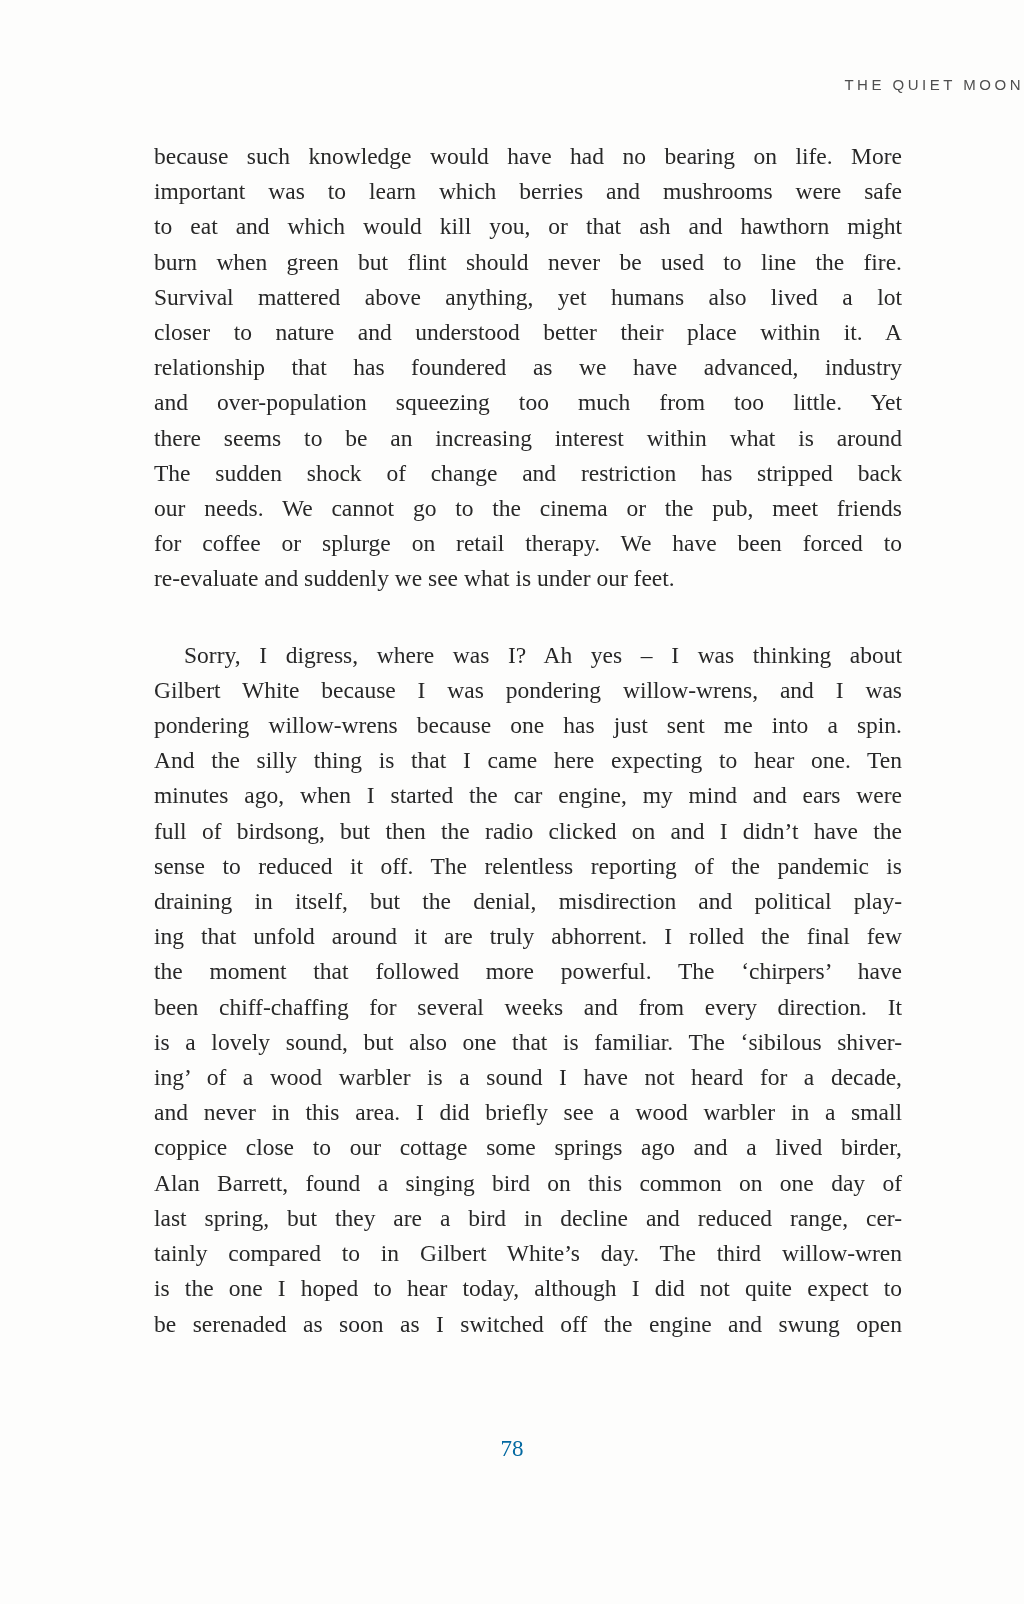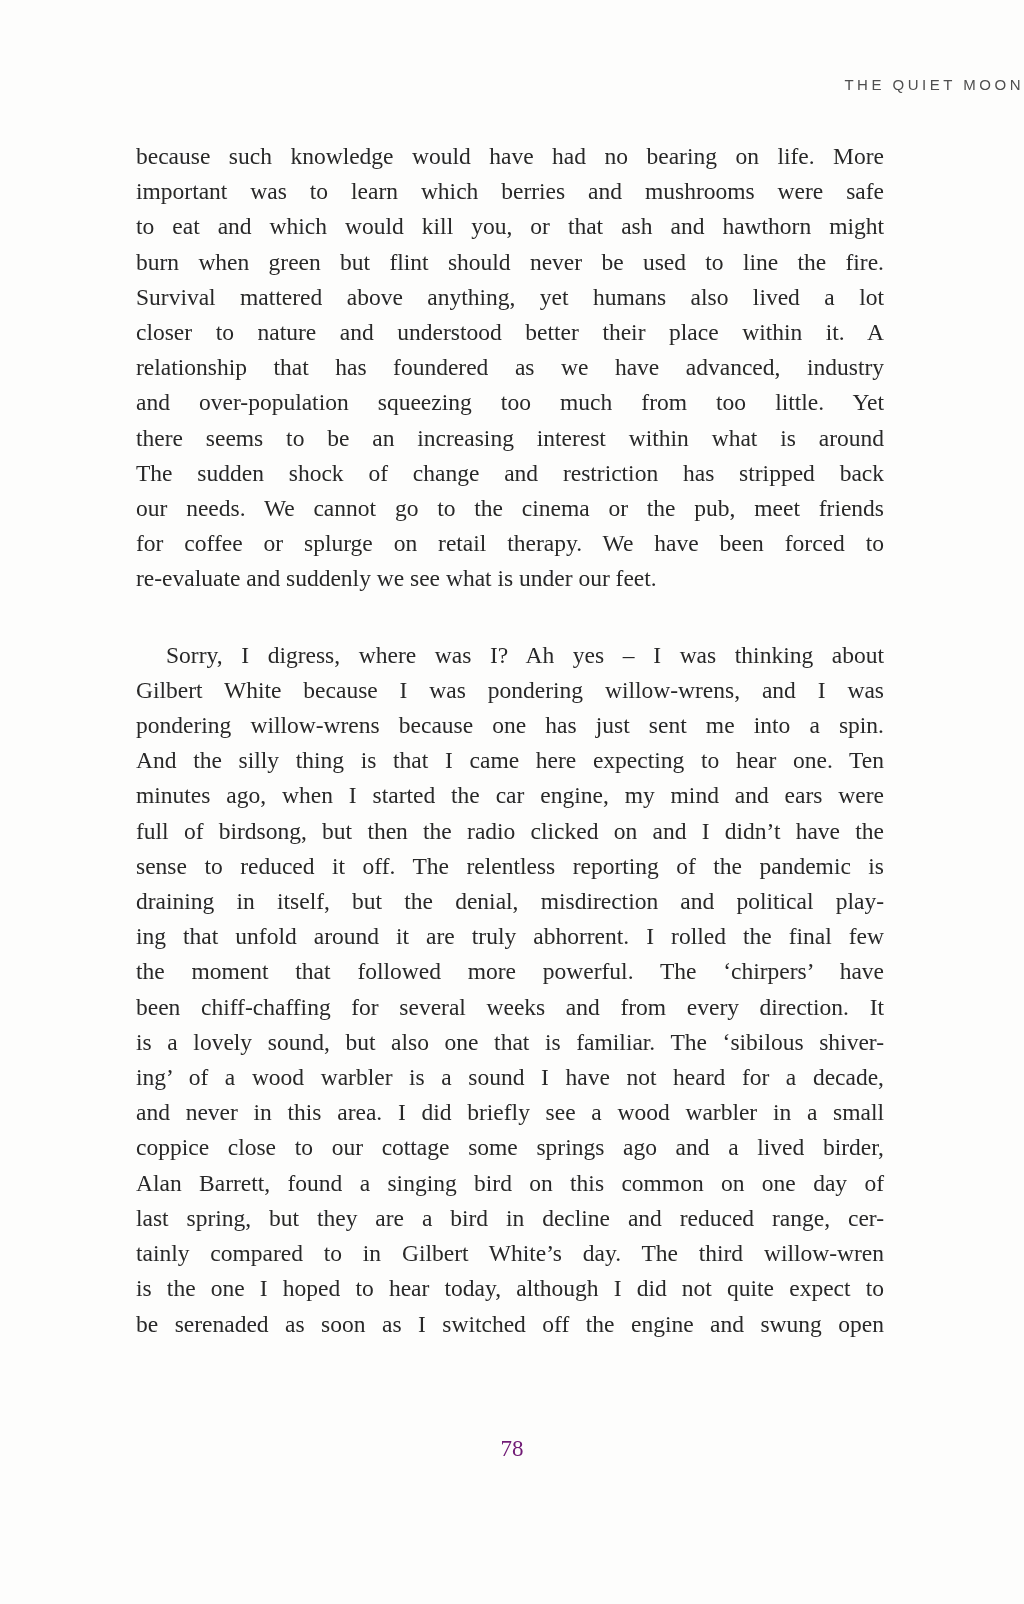--- a/index.html
+++ b/index.html
@@ -22,21 +22,21 @@
     text-align: right;
     font-family: "Liberation Sans", sans-serif;
     font-weight: 400;
     font-size: 15px;
     letter-spacing: 3.5px;
     color: #4e4e4e;
   }
   .text-block {
     position: absolute;
     top: 139px;
-    left: 136px;
+    left: 154px;
     width: 748px;
     font-family: "Liberation Serif", "DejaVu Serif", serif;
     font-size: 23.5px;
     line-height: 35.2px;
     color: #282828;
   }
   .line {
     text-align: justify;
     text-align-last: justify;
     white-space: nowrap;
@@ -49,21 +49,21 @@
     margin-top: 41px;
   }
   .page-number {
     position: absolute;
     top: 1436px;
     left: 0;
     width: 100%;
     text-align: center;
     font-family: "Liberation Serif", "DejaVu Serif", serif;
     font-size: 23px;
-    color: #701a75;
+    color: #0369a1;
   }
 </style>
 </head>
 <body>
 
 <div class="page">
   <div class="running-header">THE QUIET MOON</div>
 
   <div class="text-block">
       <div class="line">because such knowledge would have had no bearing on life. More</div>

